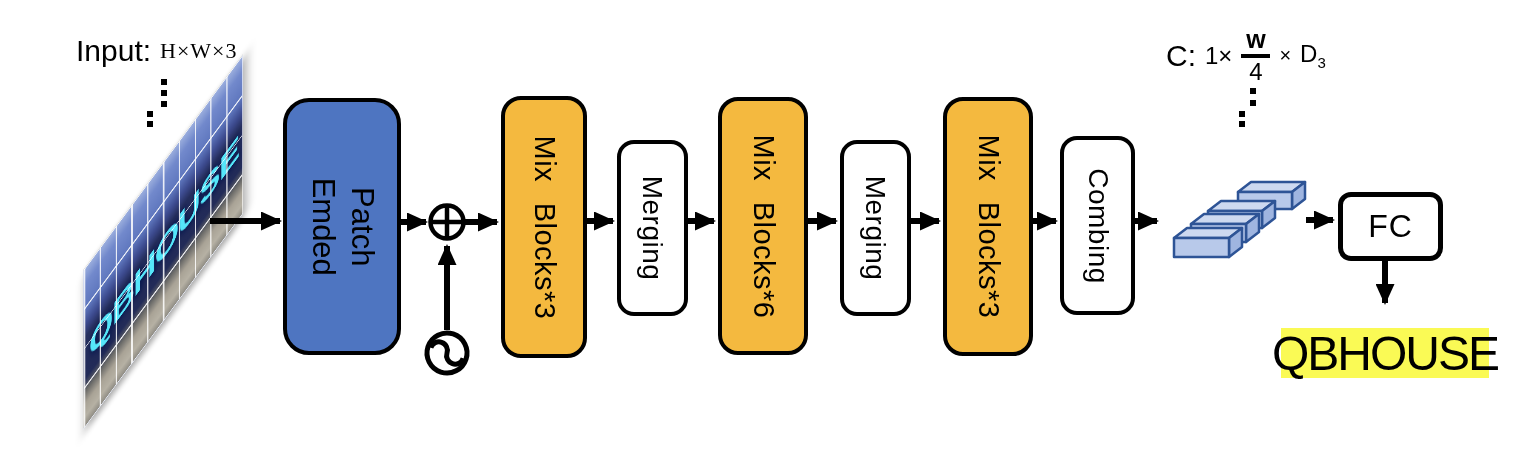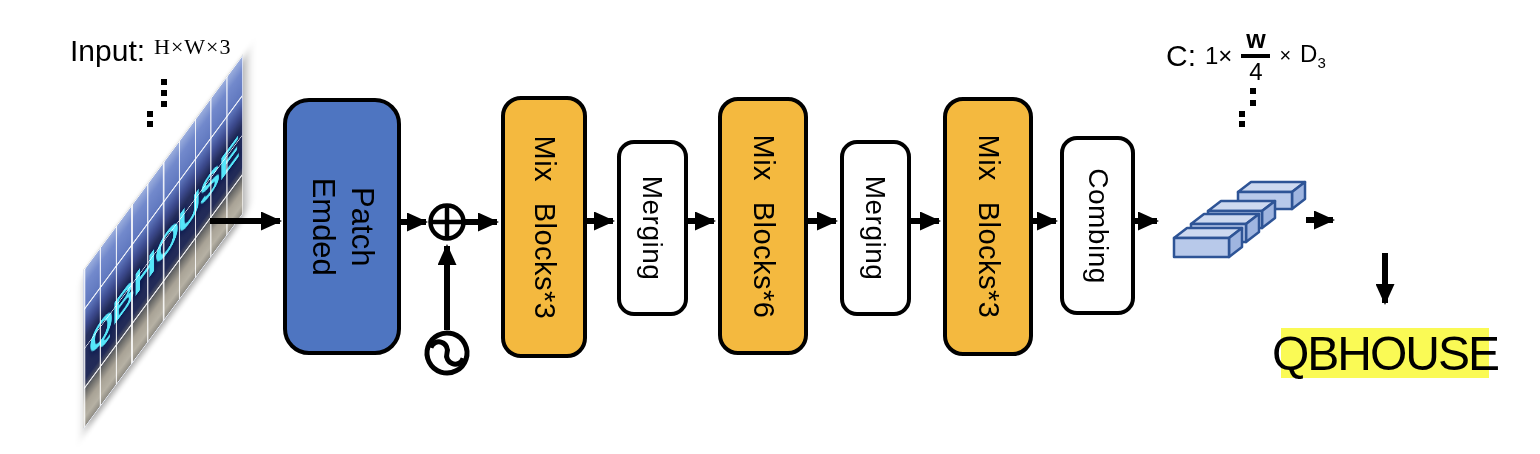--- a/index.html
+++ b/index.html
@@ -1,20 +1,20 @@
 <!DOCTYPE html>
 <html><head>
 <meta charset="utf-8">
 <style>
   html,body { margin:0; padding:0; background:#fff; }
   body { font-family:"Liberation Sans", sans-serif; color:#000; }
   .canvas { position:relative; width:1540px; height:454px; background:#fff; overflow:hidden; }
 
   
-  .input-caption { position:absolute; left:70px; top:34px; display:flex; align-items:flex-start; gap:9px; white-space:nowrap; }
+  .input-caption { position:absolute; left:76px; top:34px; display:flex; align-items:center; gap:9px; white-space:nowrap; }
   .cap-big  { font-size:30px; }
   .cap-small{ font-size:22px; letter-spacing:1px;font-family:Liberation Serif, serif; }
 
   .dot { position:absolute; width:6px; height:6px; background:#000; }
 
   
   .input-image-wrap { position:absolute; left:83px; top:270px; width:158px; height:158px;
     transform:skewY(-53.5deg); transform-origin:0 0; z-index:1;
     filter:drop-shadow(3px 5px 5px rgba(0,0,0,0.35)); }
   .photo { position:relative; width:100%; height:100%; overflow:hidden;
@@ -172,20 +172,23 @@
   </div>
 
   <div class="block orange" style="left:943px; top:97px; width:82px; height:251px;">
     <div class="vtext">Mix Blocks*3</div>
   </div>
 
   <div class="block" style="left:1060px; top:136px; width:67px; height:171px; border-radius:17px;">
     <div class="vtext small-v">Combing</div>
   </div>
 
+  <div class="block fc-box" style="left:1338px; top:192px; width:95px; height:59px;">
+    <div class="htext">FC</div>
+  </div>
 
   <div class="output-highlight">QBHOUSE</div>
 
   <div class="c-caption">
     <span class="c-big">C:</span>
     <span class="c-mid">1×</span>
     <span class="frac">
       <span class="frac-num">w</span>
       <span class="frac-bar"></span>
       <span class="frac-den">4</span>

